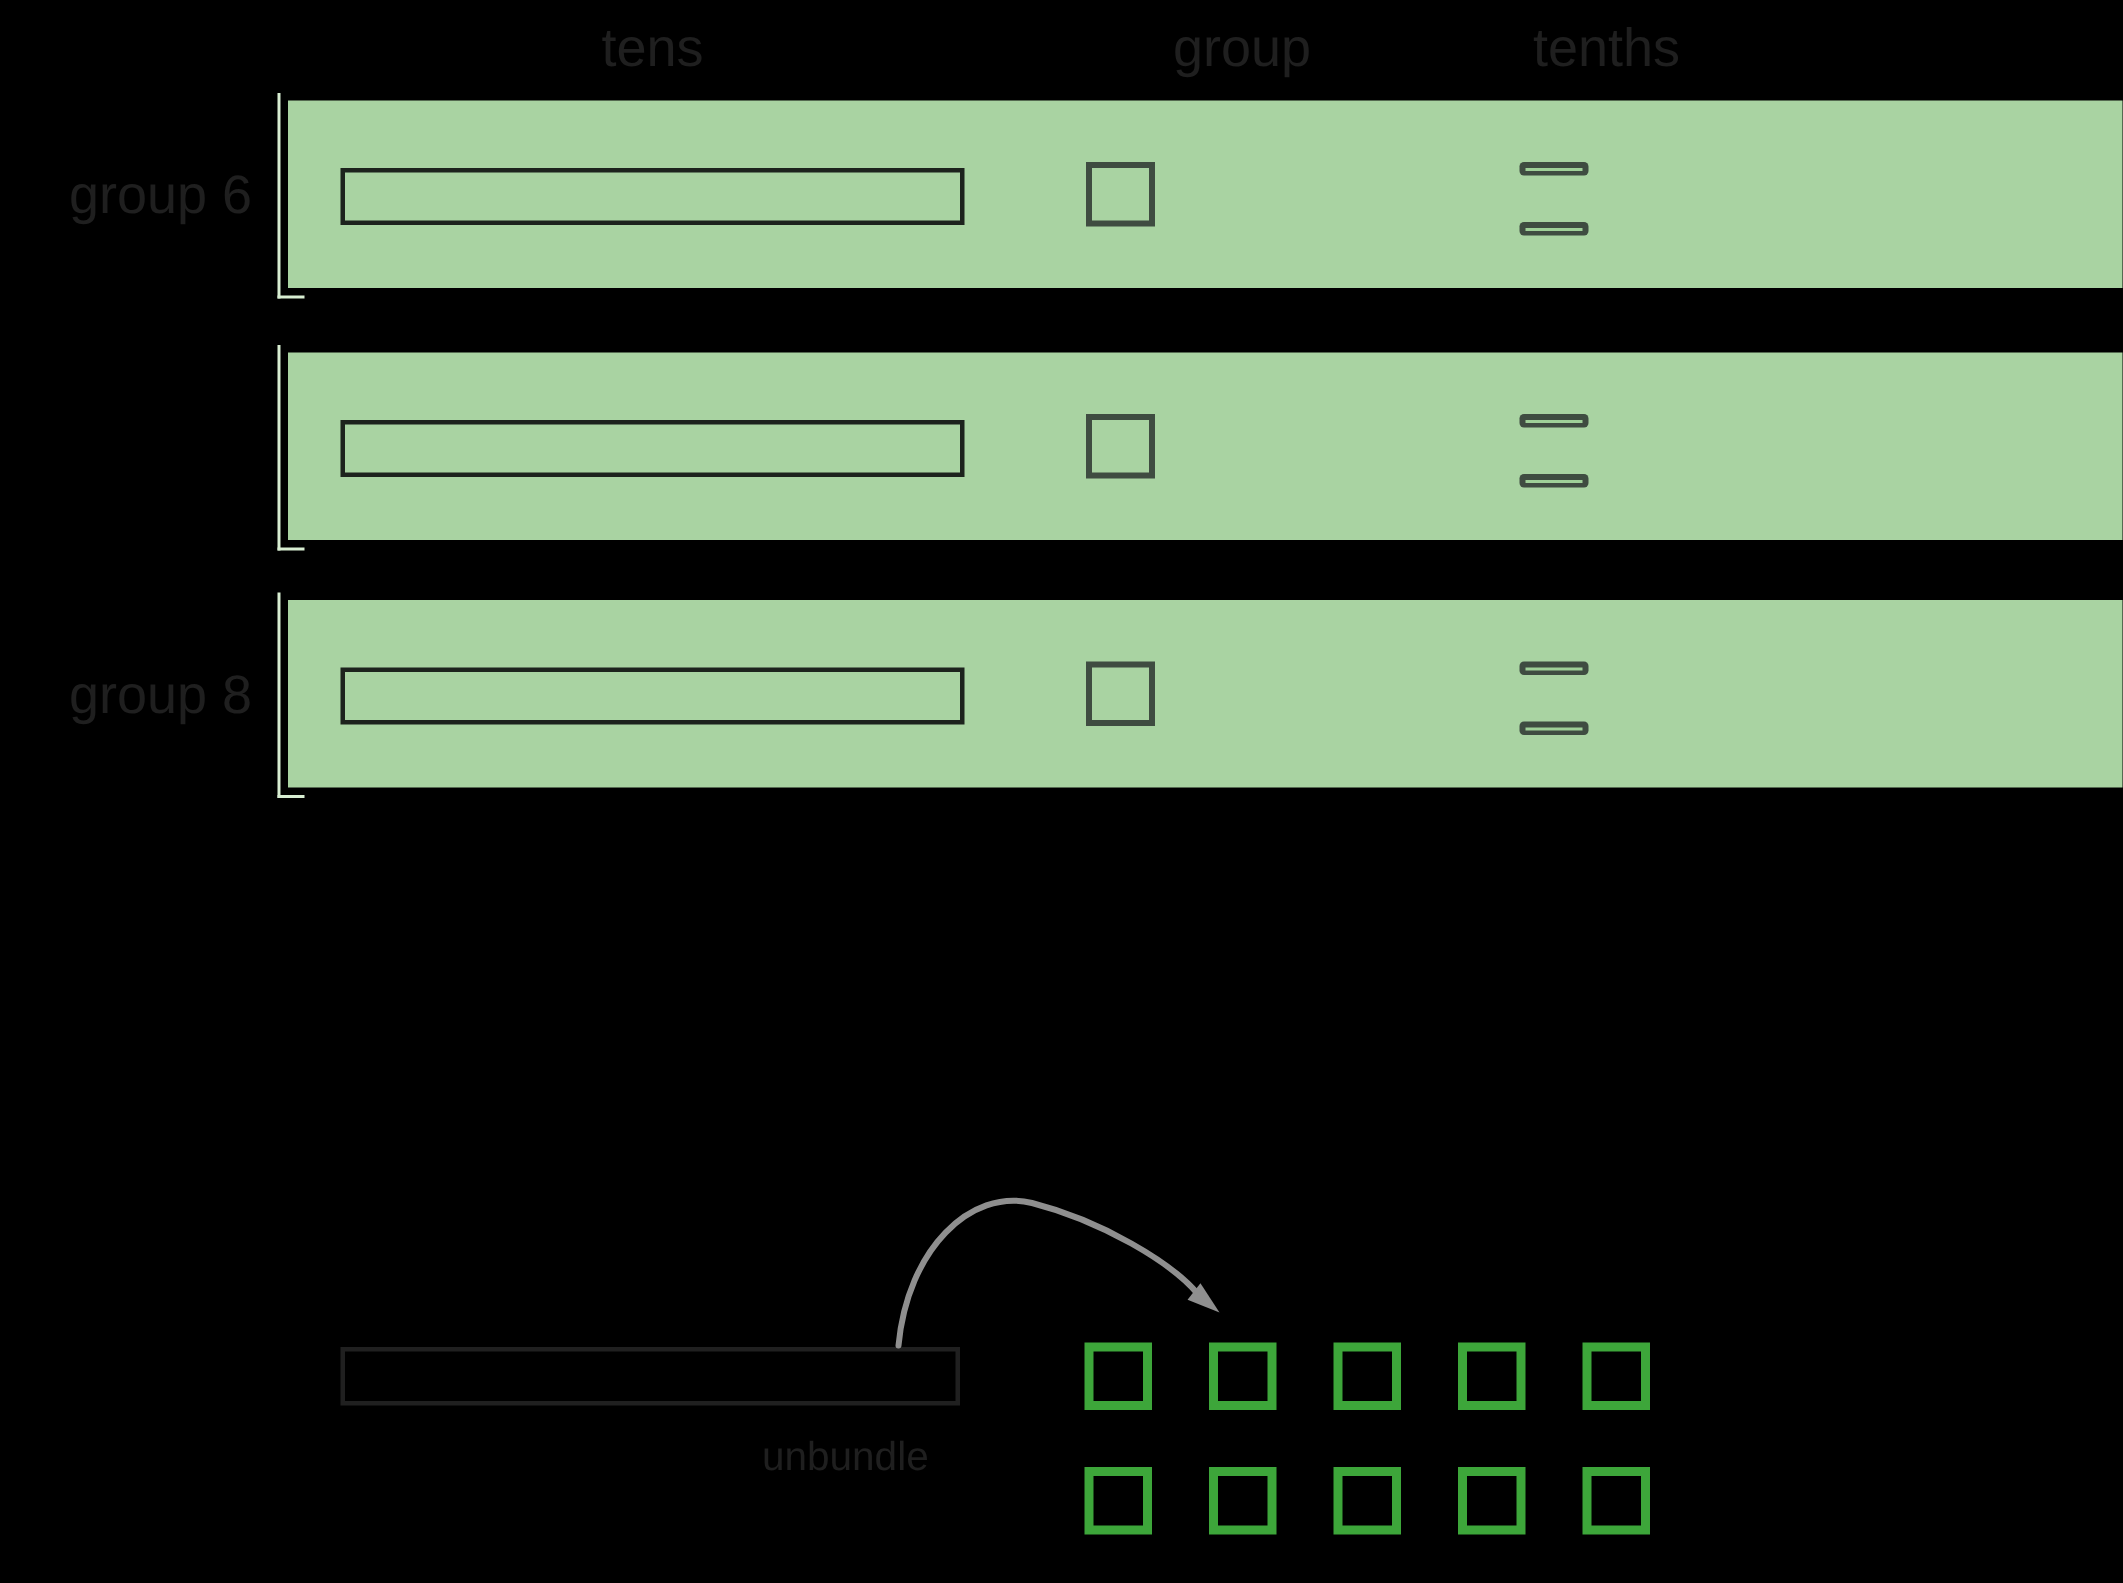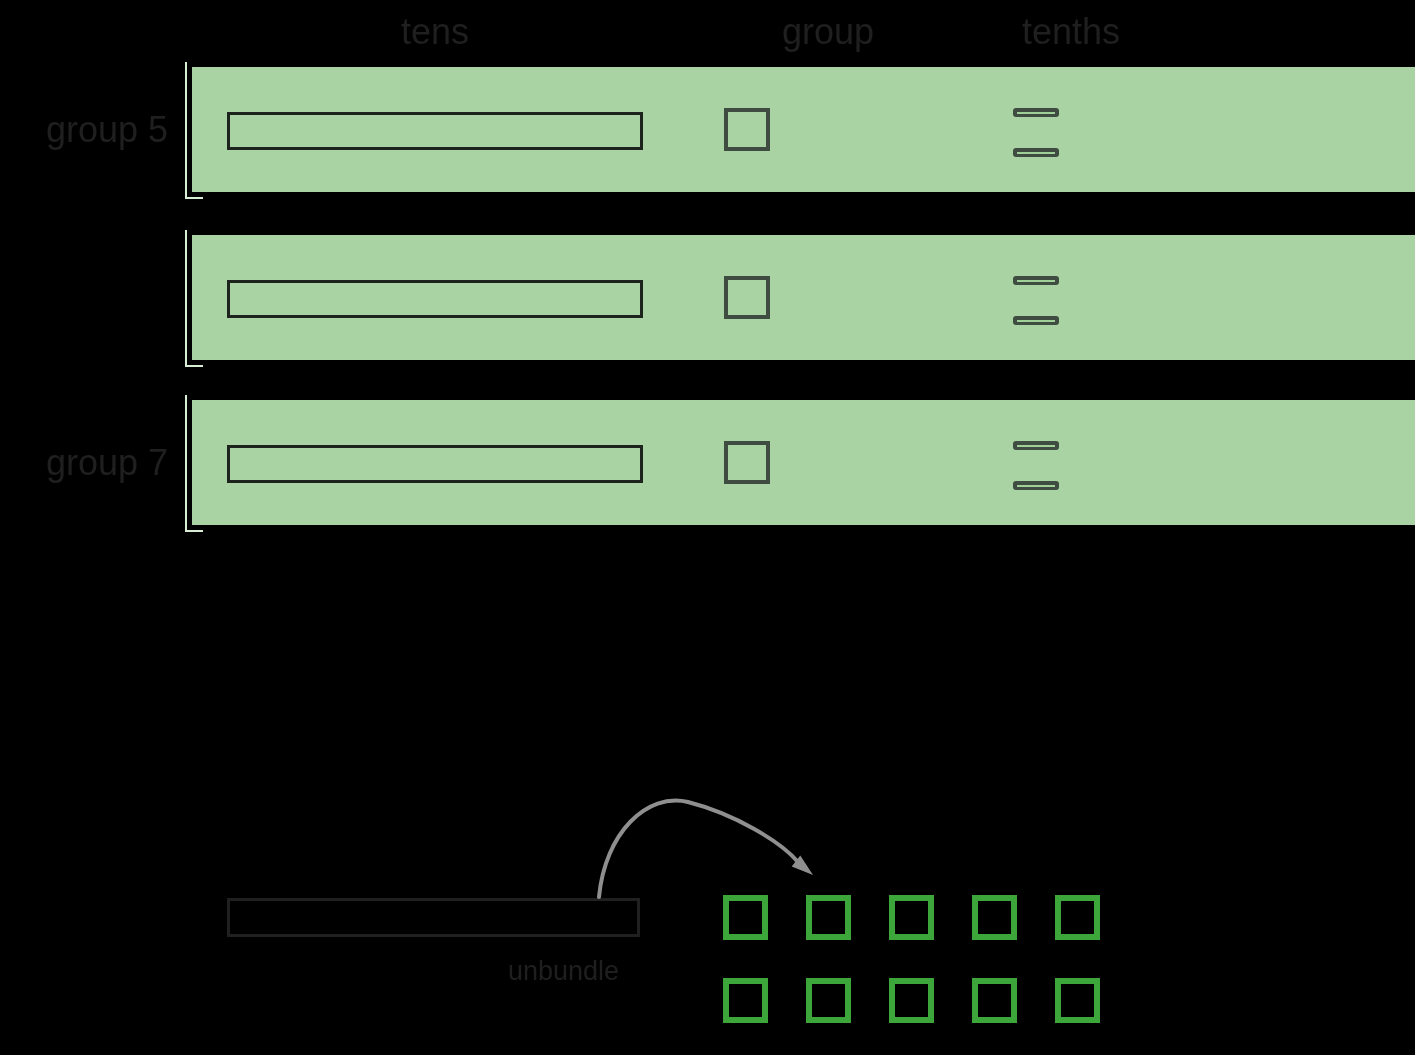--- a/index.html
+++ b/index.html
@@ -100,21 +100,21 @@
 </head>
 <body>
 
 <div id="canvas">
 
   <div class="col-header" style="left:395px">tens</div>
   <div class="col-header" style="left:788px">group</div>
   <div class="col-header" style="left:1031px">tenths</div>
 
   <div class="group-row" style="top:67px">
-    <div class="group-label">group 5</div>
+    <div class="group-label">group 6</div>
     <div class="row-bracket"></div>
     <div class="row-band">
         <div class="rod"></div>
         <div class="one-square"></div>
         <div class="tenth-bar" style="top: 41px;">
           <div class="bar-line"></div>
         </div>
         <div class="tenth-bar" style="top: 81px;">
           <div class="bar-line"></div>
         </div>
@@ -127,21 +127,21 @@
         <div class="one-square"></div>
         <div class="tenth-bar" style="top: 41px;">
           <div class="bar-line"></div>
         </div>
         <div class="tenth-bar" style="top: 81px;">
           <div class="bar-line"></div>
         </div>
       </div>
   </div>
   <div class="group-row" style="top:400px">
-    <div class="group-label">group 7</div>
+    <div class="group-label">group 8</div>
     <div class="row-bracket"></div>
     <div class="row-band">
         <div class="rod"></div>
         <div class="one-square"></div>
         <div class="tenth-bar" style="top: 41px;">
           <div class="bar-line"></div>
         </div>
         <div class="tenth-bar" style="top: 81px;">
           <div class="bar-line"></div>
         </div>

